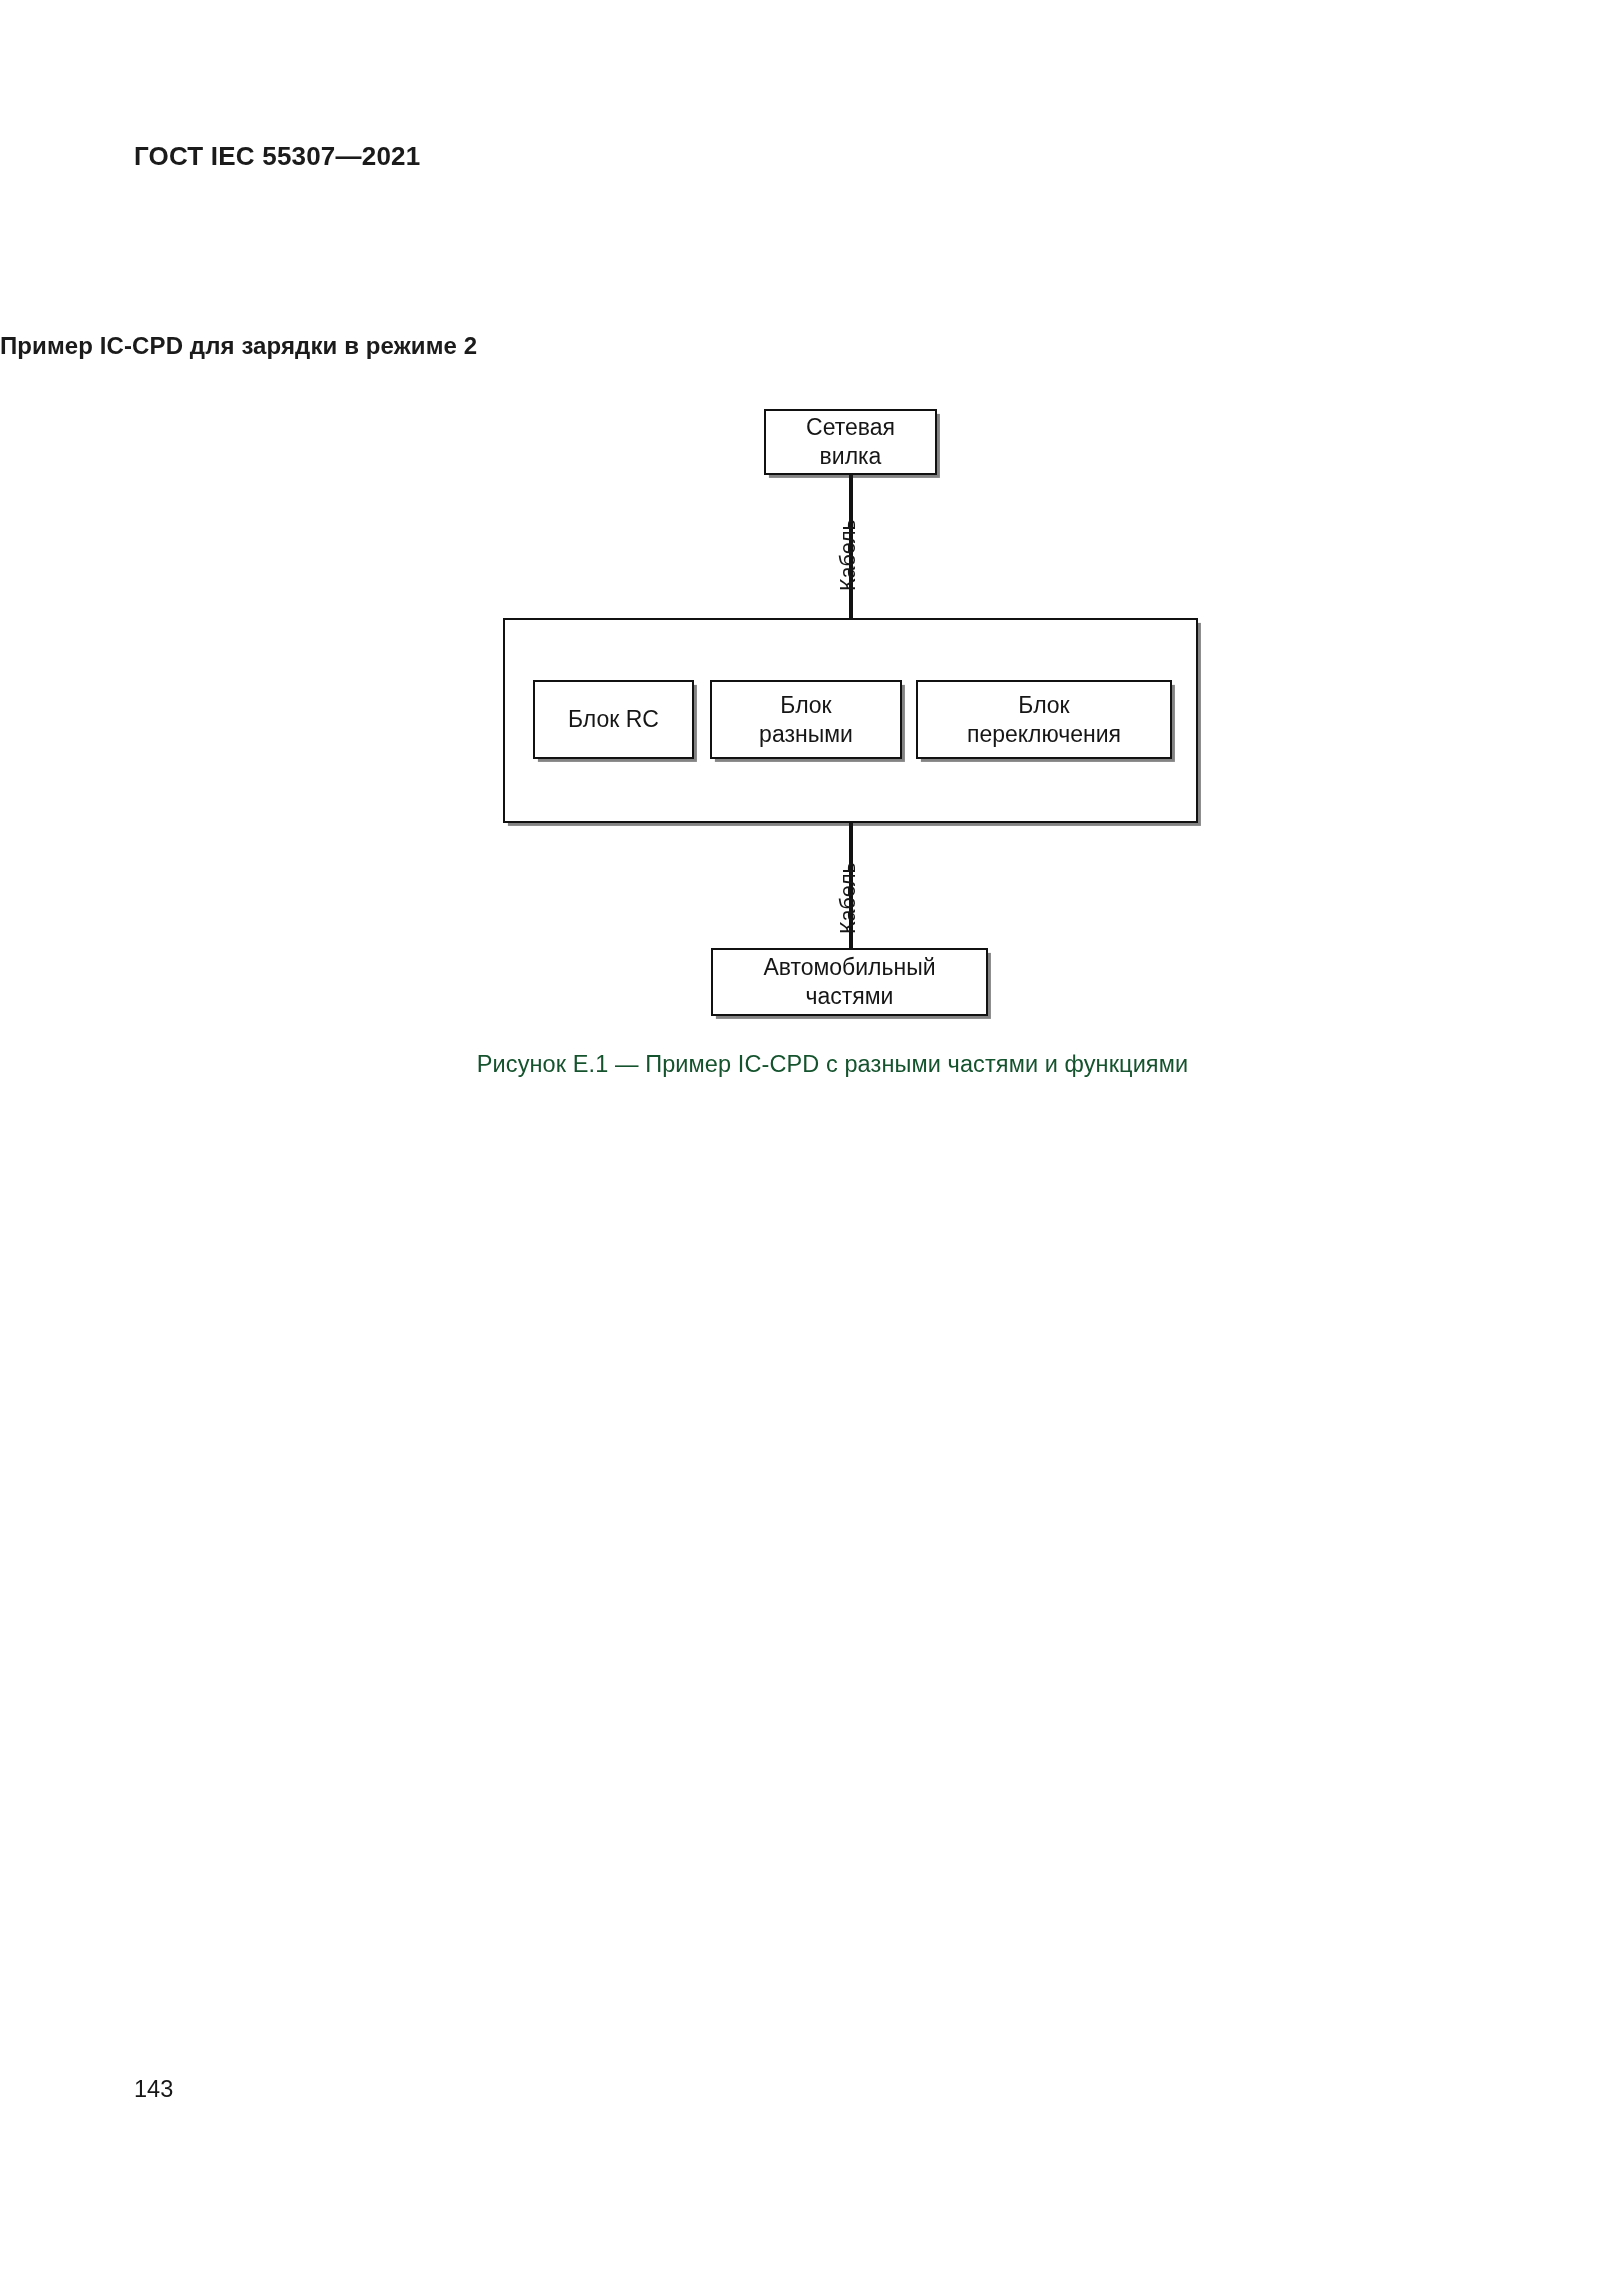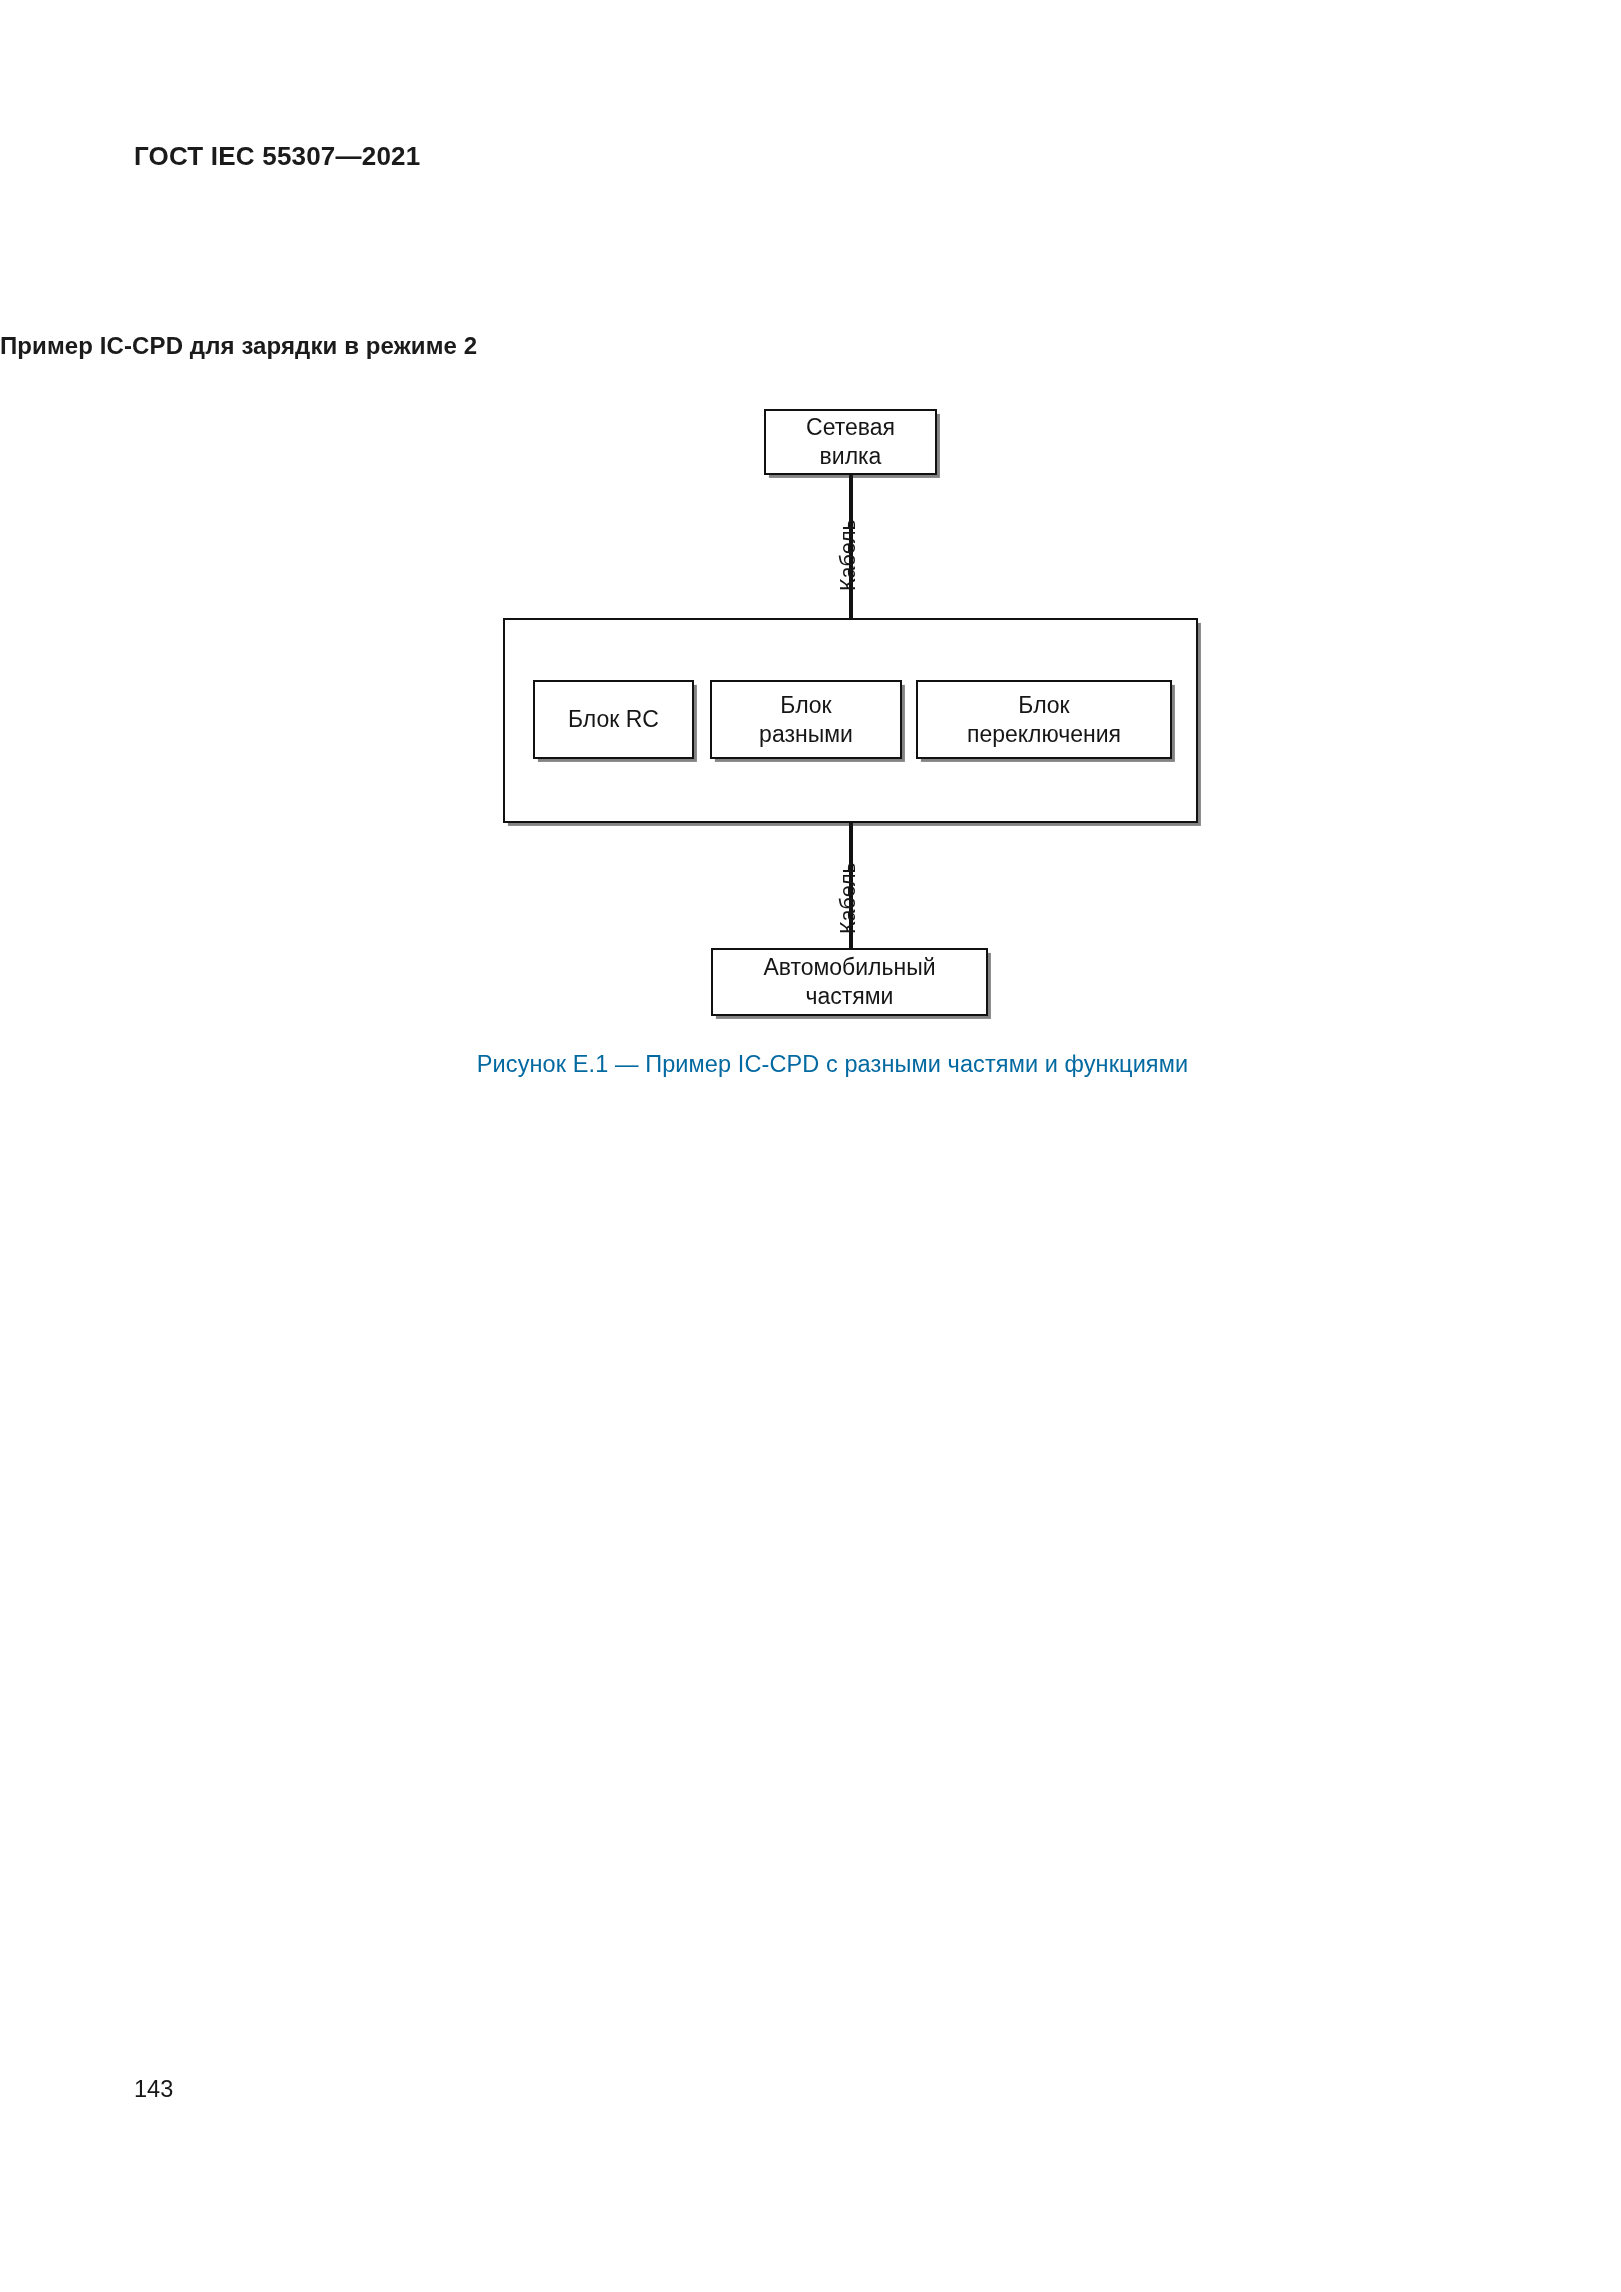--- a/index.html
+++ b/index.html
@@ -146,21 +146,21 @@
 
   
   .fig-caption {
     position: absolute;
     left: 0;
     right: 0;
     top: 1051px;
     text-align: center;
     font-size: 23.5px;
     letter-spacing: 0.1px;
-    color: #0369a1;
+    color: #14532d;
     margin-left: 44px;
   }
 
   
   .page-number {
     position: absolute;
     left: 134px;
     top: 2076px;
     font-size: 23.5px;
     color: #161616;

